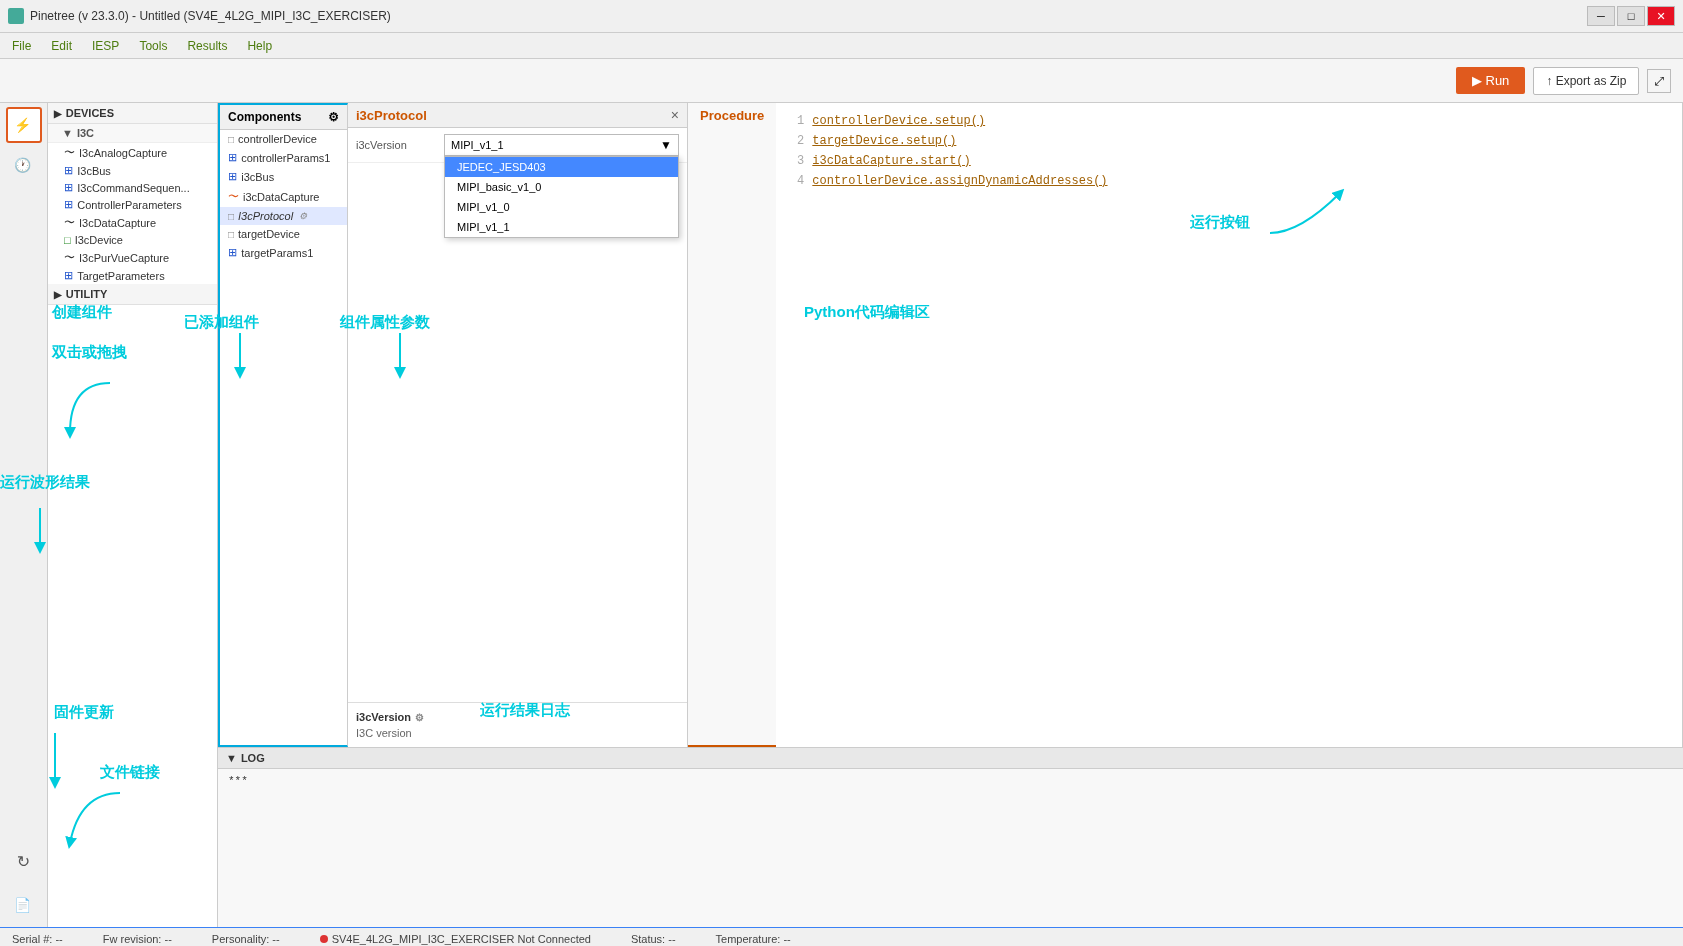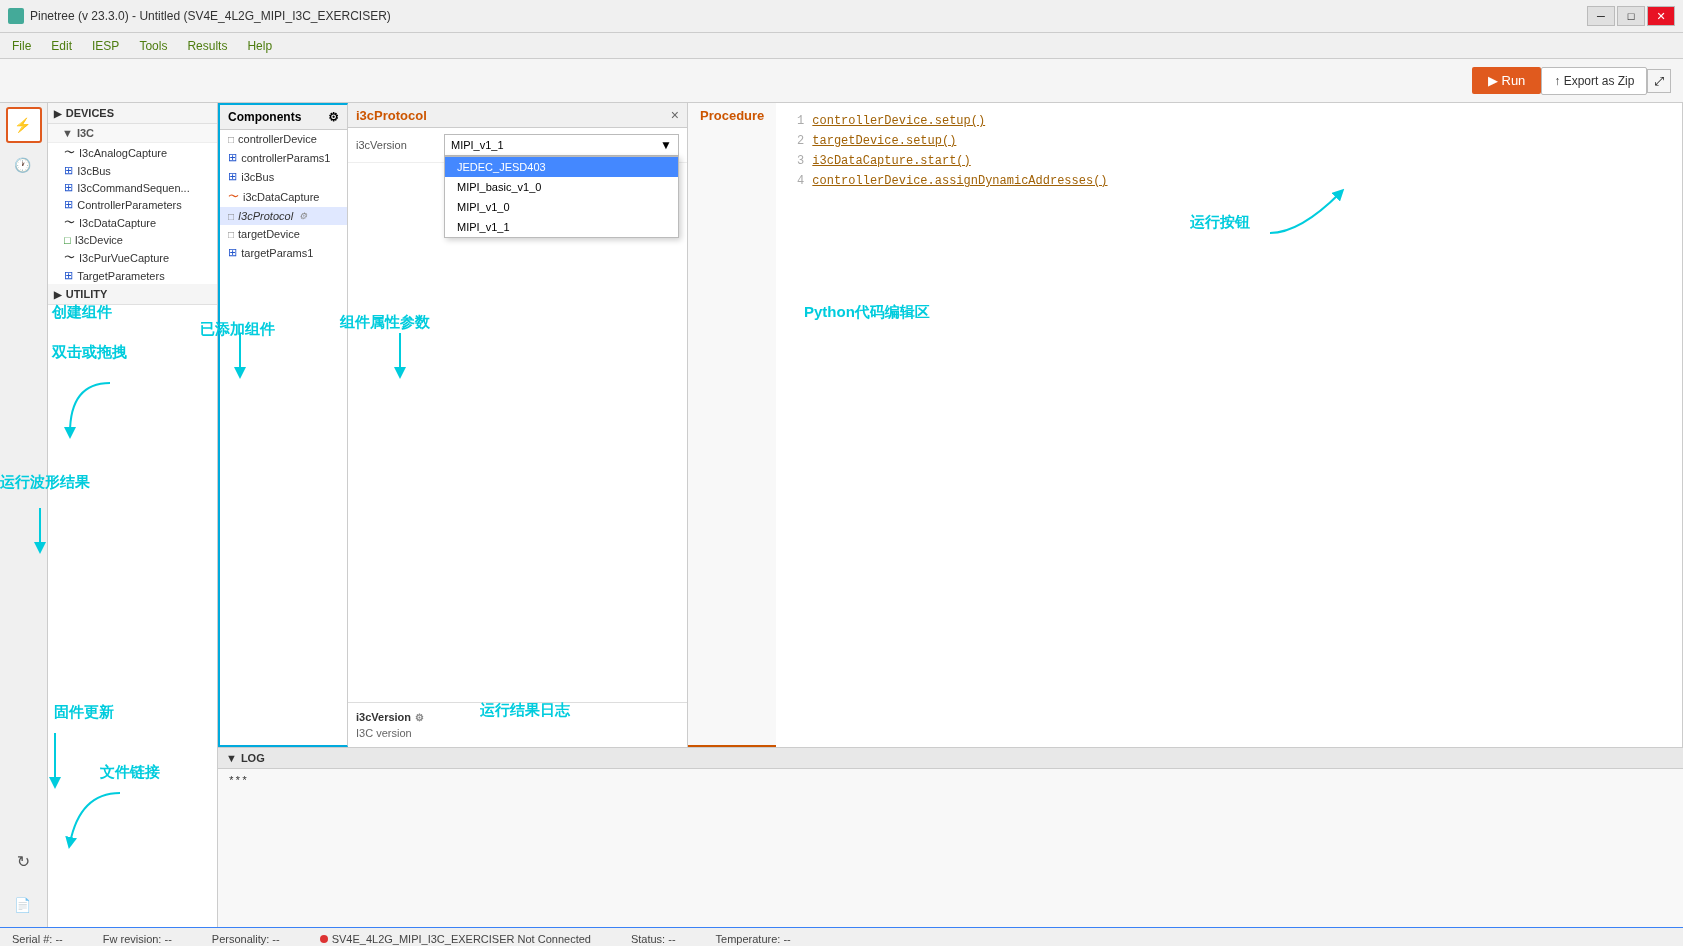--- a/index.html
+++ b/index.html
@@ -35,20 +35,21 @@
 
     
     .toolbar {
       background: #f5f5f5;
       height: 44px;
       display: flex;
       align-items: center;
       justify-content: flex-end;
       padding: 0 12px;
       border-bottom: 1px solid #ccc;
+      gap: 8px;
     }
     .run-btn {
       background: #e05a1e;
       color: white;
       border: none;
       padding: 6px 16px;
       font-size: 13px;
       cursor: pointer;
       display: flex;
       align-items: center;
@@ -550,21 +551,21 @@
   <div class="cn-annotation" style="left:100px; top:660px;">文件链接</div>
   <svg style="position:absolute; left:50px; top:680px; pointer-events:none;" width="80" height="80">
     <defs>
         <marker id="arr4" markerWidth="6" markerHeight="6" refX="3" refY="3" orient="auto">
           <path d="M0,0 L6,3 L0,6 Z" fill="#00ccdd"></path>
         </marker>
       </defs>
     <path d="M70,10 Q30,10 20,60" stroke="#00ccdd" stroke-width="2" fill="none" marker-end="url(#arr4)"></path>
   </svg>
 
-  <div class="cn-annotation" style="left:200px; top:210px;margin-top:7px;">已添加组件</div>
+  <div class="cn-annotation" style="left:184px; top:210px;">已添加组件</div>
   <svg style="position:absolute; left:230px; top:230px; pointer-events:none;" width="50" height="50">
     <defs>
         <marker id="arr5" markerWidth="6" markerHeight="6" refX="3" refY="3" orient="auto">
           <path d="M0,0 L6,3 L0,6 Z" fill="#00ccdd"></path>
         </marker>
       </defs>
     <path d="M10,0 L10,40" stroke="#00ccdd" stroke-width="2" fill="none" marker-end="url(#arr5)"></path>
   </svg>
 
   <div class="cn-annotation" style="left:340px; top:210px;">组件属性参数</div>

